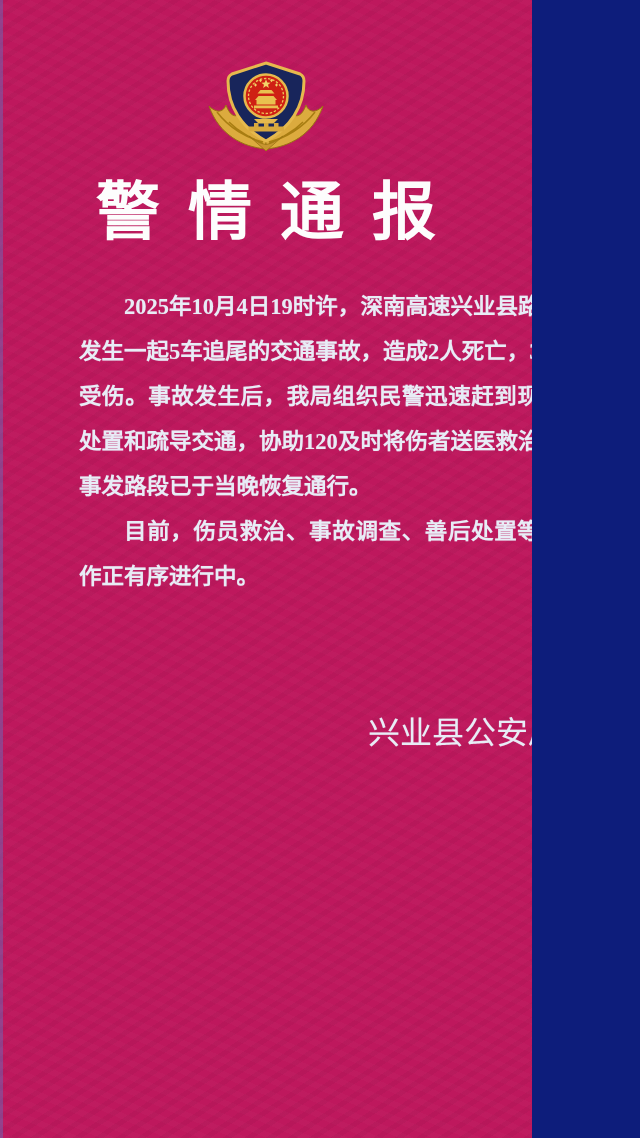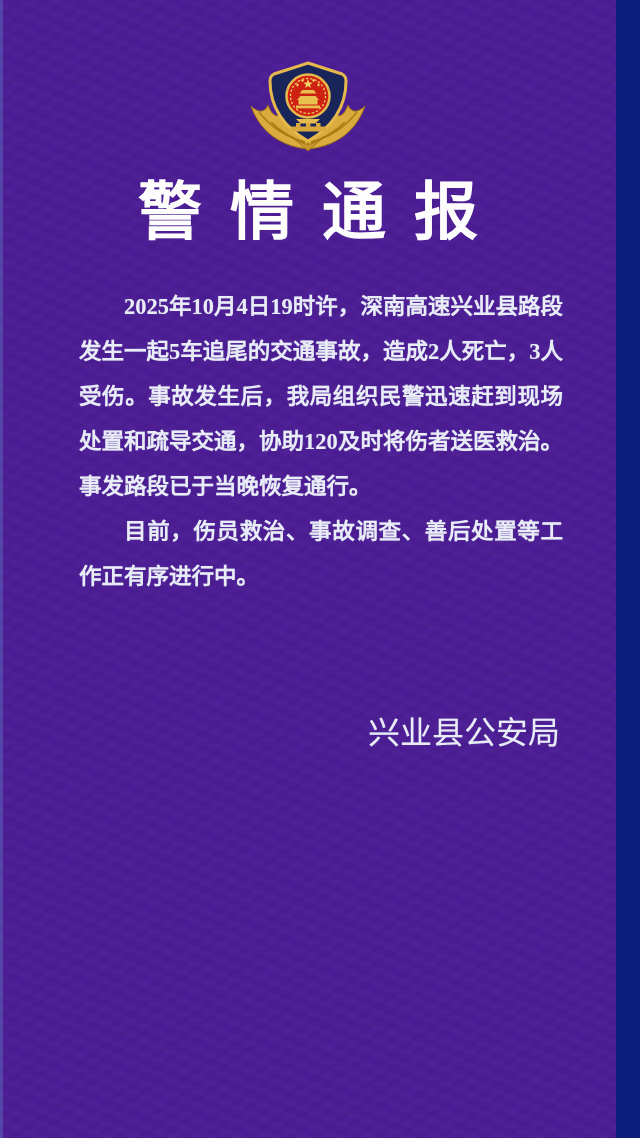--- a/index.html
+++ b/index.html
@@ -2,23 +2,23 @@
 <html lang="zh-CN"><head>
 <meta charset="utf-8">
 <style>
   html, body {
     margin: 0;
     padding: 0;
     background: #0d1d7b;
   }
   .page {
     position: relative;
-    width: 616px;
+    width: 532px;
     height: 1138px;
-    background: #4c1d95;
+    background: #be185d;
     overflow: hidden;
     font-family: "Liberation Serif", serif;
   }
   
   .page::before {
     content: "";
     position: absolute;
     inset: 0;
     background:
       repeating-linear-gradient(23deg, rgba(255,255,255,0.015) 0 6px, rgba(0,0,0,0.0) 6px 13px),

